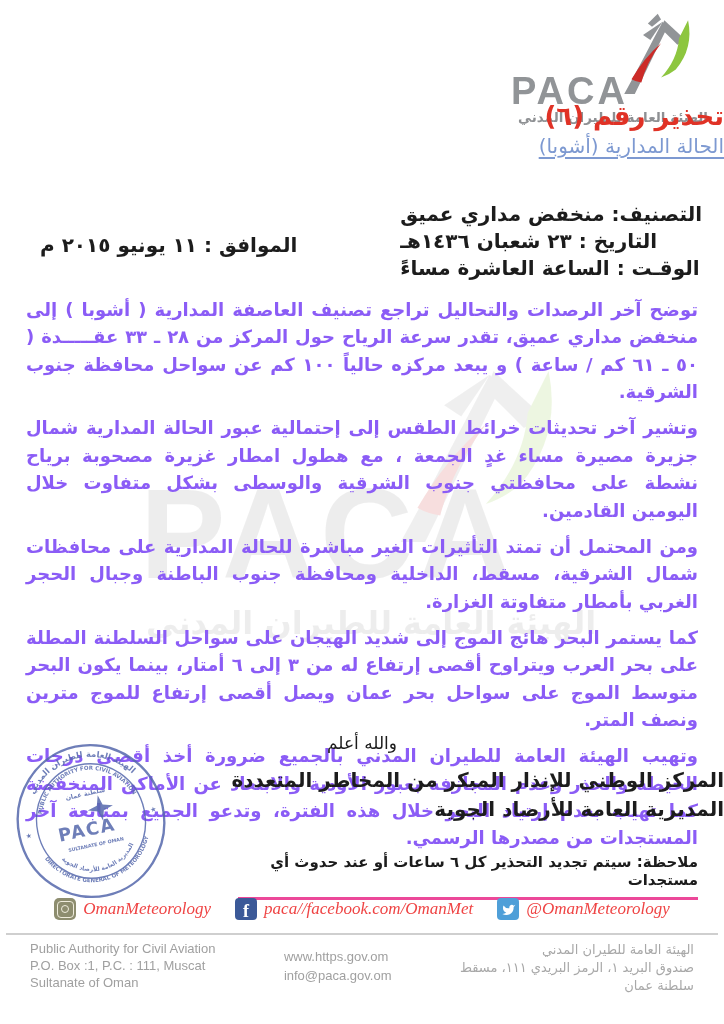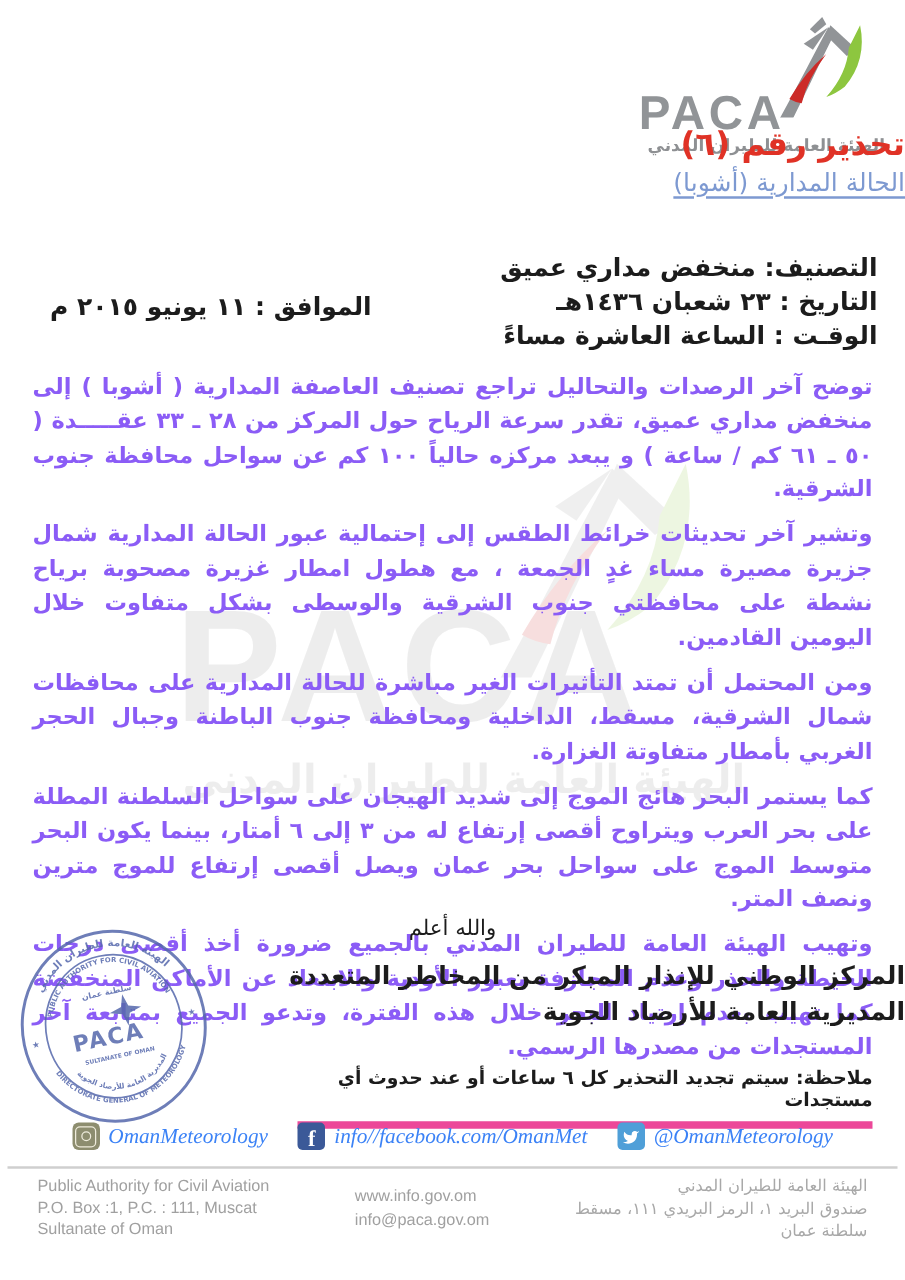--- a/index.html
+++ b/index.html
@@ -21,54 +21,54 @@
   .logo-arline{position:absolute;top:99px;right:2px;width:100%;text-align:right;
                font-size:13.5px;font-weight:bold;color:#8e9093}
 
   
   .titles{position:absolute;top:100px;left:0;right:0;z-index:2}
   .title-red{color:var(--heading-red);font-weight:bold;font-size:26px;line-height:1.25}
   .title-blue{color:var(--heading-blue);font-weight:normal;font-size:20px;line-height:1.3;
               text-decoration:underline;text-underline-offset:4px}
 
   
-  .meta-right{position:absolute;top:201px;right:22px;text-align:right;direction:rtl;
+  .meta-right{position:absolute;top:201px;right:22px;text-align:left;direction:rtl;
               font-size:20px;font-weight:bold;line-height:1.35;z-index:2}
   .meta-left{position:absolute;top:233px;left:40px;direction:rtl;font-size:20px;
              font-weight:bold;z-index:2}
 
   
   .doc-body{position:absolute;top:296px;left:26px;right:26px;direction:rtl;z-index:2;
             text-align:justify;font-size:18px;font-weight:bold;line-height:1.52;color:#8b5cf6}
   .doc-body p{margin-bottom:9px}
 
   
   .allah{position:absolute;top:733px;left:0;right:0;text-align:center;direction:rtl;
          font-size:17px;font-weight:normal;z-index:2}
   .issuer{position:absolute;top:766px;left:0;right:0;direction:rtl;
           font-size:20px;font-weight:bold;line-height:1.45;z-index:2}
   .note{position:absolute;top:853px;left:238px;right:26px;direction:rtl;text-align:right;
-        font-size:15px;font-weight:bold;padding-bottom:8px;border-bottom:6px solid #ec4899;z-index:2}
+        font-size:15px;font-weight:bold;padding-bottom:8px;border-bottom:3px solid #ec4899;z-index:2}
 
   
   .stamp{position:absolute;left:12px;top:740px;width:158px;height:162px;
          transform:rotate(-12deg);opacity:.85;z-index:3}
 
   
   .watermark{position:absolute;top:352px;left:140px;width:470px;height:350px;
              opacity:.15;z-index:1;pointer-events:none}
   .wm-swoosh{position:absolute;top:0;right:40px;width:210px;height:190px}
   .wm-word{position:absolute;top:118px;left:0;font-family:"Liberation Sans",sans-serif;
            font-weight:bold;font-size:128px;letter-spacing:6px;color:#8f8f8f;line-height:1}
   .wm-arline{position:absolute;top:252px;left:6px;font-size:32px;font-weight:bold;color:#8f8f8f}
 
   
   .social{position:absolute;top:898px;left:0;right:0;display:flex;justify-content:center;
           gap:24px;z-index:2;
-          font-family:"Liberation Serif",serif;font-style:italic;font-size:17px;color:#3b82f6}
+          font-family:"Liberation Serif",serif;font-style:italic;font-size:17px;color:#ef4444}
   .social-item{display:flex;align-items:center;gap:7px}
   .icon-ig{width:22px;height:22px;border-radius:5px;background:var(--instagram-olive);
            position:relative;flex:none}
   .icon-ig::before{content:"";position:absolute;inset:2.5px;border:1.5px solid #efecdc;border-radius:4px}
   .icon-ig::after{content:"";position:absolute;left:7px;top:7px;width:8px;height:8px;
                   border:1.5px solid #efecdc;border-radius:50%;box-sizing:border-box}
   .icon-fb{width:22px;height:22px;border-radius:4px;background:var(--facebook-blue);flex:none;
            color:#fff;font-family:"Liberation Serif",serif;font-weight:bold;font-size:18px;
            display:flex;justify-content:center;align-items:flex-end;line-height:.95;font-style:normal}
   .icon-fb::after{content:"f"}
@@ -174,41 +174,41 @@
     <text x="141" y="86" font-size="7" fill="var(--stamp-blue)">★</text>
   </svg>
 
   <div class="social">
     <div class="social-item">
       <span class="icon-ig"></span>
       <span>OmanMeteorology</span>
     </div>
     <div class="social-item">
       <span class="icon-fb"></span>
-      <span>info//facebook.com/OmanMet</span>
+      <span>paca//facebook.com/OmanMet</span>
     </div>
     <div class="social-item">
       <span class="icon-tw">
         <svg viewBox="0 0 24 24">
           <path d="M23 4.5a9 9 0 0 1-2.6 1.3A4.1 4.1 0 0 0 13.3 9v.9A9.7 9.7 0 0 1 4 5.5s-3.6 8.1 4.5 11.7A10.6 10.6 0 0 1 2 19c8.2 4.5 18.2 0 18.2-10.4 0-.3 0-.5-.1-.8A7 7 0 0 0 23 4.5z"></path>
         </svg>
       </span>
       <span>@OmanMeteorology</span>
     </div>
   </div>
 
   <div class="footer-sep"></div>
   <div class="footer">
     <div class="footer-en">
       <div>Public Authority for Civil Aviation</div>
       <div>P.O. Box :1, P.C. : 111, Muscat</div>
       <div>Sultanate of Oman</div>
     </div>
     <div class="footer-web">
-      <div>www.info.gov.om</div>
+      <div>www.https.gov.om</div>
       <div>info@paca.gov.om</div>
     </div>
     <div class="footer-ar">
       <div>الهيئة العامة للطيران المدني</div>
       <div>صندوق البريد ١، الرمز البريدي ١١١، مسقط</div>
       <div>سلطنة عمان</div>
     </div>
   </div>
 
 </div>

